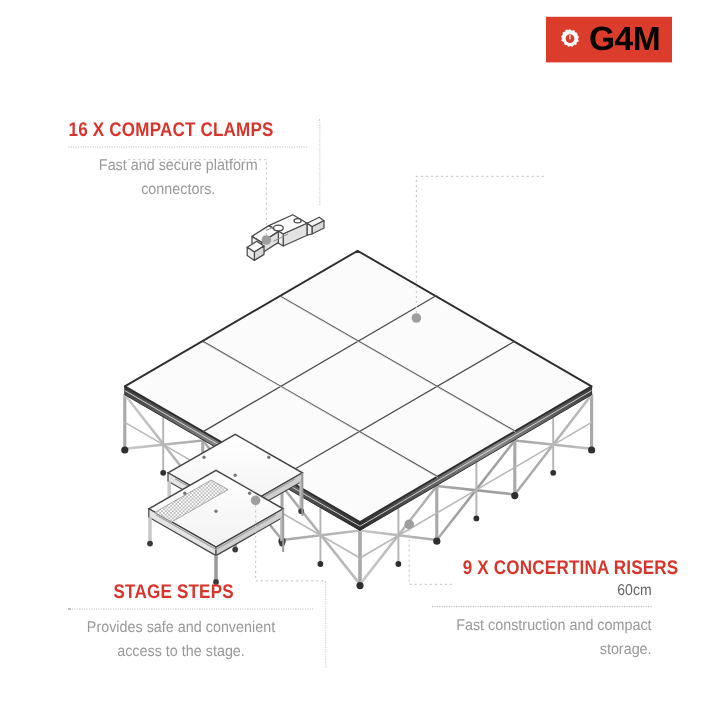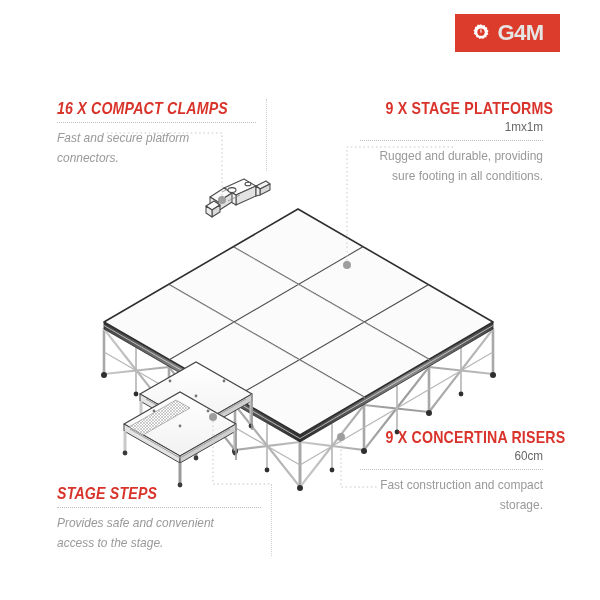--- a/index.html
+++ b/index.html
@@ -13,21 +13,21 @@
   #root{position:relative;width:600px;height:600px;}
 
   
   .logo-box{
     position:absolute;left:455px;top:14px;width:105px;height:38px;
     background:#DC3C2C;
     display:flex;align-items:center;justify-content:center;gap:6px;
   }
   .logo-gear{width:20px;height:20px;display:block;}
   .logo-text{
-    color:#e5e5e5;font-size:22px;font-weight:bold;letter-spacing:-0.5px;
+    color:#000000;font-size:28px;font-weight:bold;letter-spacing:-0.5px;
     font-family:"Liberation Sans", sans-serif;line-height:1;
   }
 
   
   .callout{position:absolute;}
   .callout .heading{
     color:#D9342B;
     font-family:"Liberation Sans Narrow","Liberation Sans", sans-serif;
     font-weight:bold;
     font-size:16.5px;
@@ -51,37 +51,37 @@
   }
   .callout .body{
     color:#999999;
     font-size:13px;
     line-height:1.5;
     transform:scaleX(0.92);
   }
 
   .c-left  .heading{transform-origin:left center;}
   .c-left  .body{transform-origin:left center;}
-  .c-left  {text-align:left;font-style:italic;}
+  .c-left  {text-align:center;}
   .c-right {text-align:right;}
   .c-right .heading{transform-origin:right center;}
   .c-right .subtitle{transform-origin:right center;}
   .c-right .body{transform-origin:right center;}
 
   
   .c-clamps{left:57px;top:99px;width:210px;}
   .c-clamps .boxed{border-right:1px dotted #cfcfcf;padding-right:10px;padding-bottom:4px;}
 
   .c-platforms{left:360px;top:99px;width:183px;}
   .c-platforms .boxed{padding-bottom:2px;}
 
   .c-steps{left:57px;top:462px;width:215px;}
   .c-steps .boxed{border-right:1px dotted #cfcfcf;padding-right:10px;padding-bottom:4px;margin-top:22px;}
 
-  .c-risers{left:360px;top:428px;width:183px;}
+  .c-risers{left:360px;top:464px;width:183px;}
 
   
   #art{position:absolute;left:0;top:0;width:600px;height:600px;}
 </style>
 </head>
 <body>
 
 <div id="root">
 
   <svg id="art" viewBox="0 0 600 600">
@@ -269,28 +269,20 @@
   </div>
 
   <div class="callout c-left c-clamps">
     <div class="boxed">
       <div class="heading">16 X COMPACT CLAMPS</div>
       <div class="rule"></div>
       <div class="body">Fast and secure platform connectors.</div>
     </div>
   </div>
 
-  <div class="callout c-right c-platforms">
-    <div class="boxed">
-      <div class="heading">9 X STAGE PLATFORMS</div>
-      <div class="subtitle">1mx1m</div>
-      <div class="rule"></div>
-      <div class="body">Rugged and durable, providing sure footing in all conditions.</div>
-    </div>
-  </div>
 
   <div class="callout c-left c-steps">
     <div class="boxed">
       <div class="heading">STAGE STEPS</div>
       <div class="rule"></div>
       <div class="body">Provides safe and convenient access to the stage.</div>
     </div>
   </div>
 
   <div class="callout c-right c-risers">

